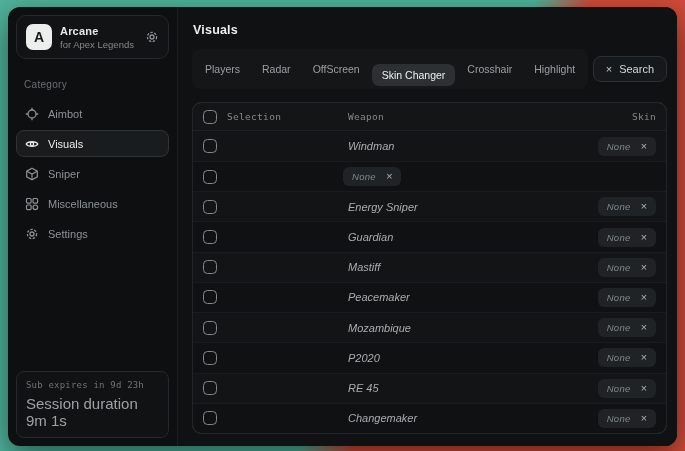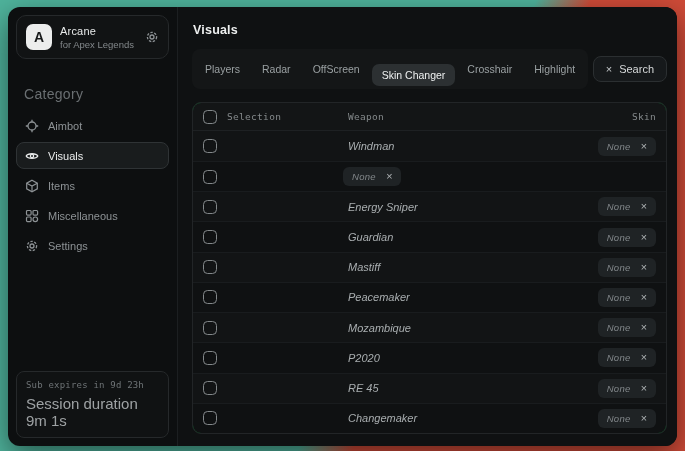--- a/index.html
+++ b/index.html
@@ -24,25 +24,25 @@
   .brand-card {
     border:1px solid #26292b; background:#111314; border-radius:10px;
     display:flex; align-items:center; gap:8px; padding:8px 9px; margin-bottom:12px;
   }
   .brand-logo {
     width:26px; height:26px; border-radius:7px; background:#eceded; color:#17191a;
     font-weight:bold; font-size:14px; display:flex; align-items:center; justify-content:center;
     flex:none;
   }
   .brand-text { flex:1; min-width:0; }
-  .brand-name { color:#e8eaea; font-size:11px; font-weight:normal; letter-spacing:.2px; }
+  .brand-name { color:#e8eaea; font-size:11px; font-weight:bold; letter-spacing:.2px; }
   .brand-sub { color:#84898c; font-size:9.5px; margin-top:2px; white-space:nowrap; }
   .icon { display:inline-flex; align-items:center; justify-content:center; flex:none; }
   .icon svg { display:block; }
-  .cat-label { color:#6a6f72; font-size:14px; margin:15px 0 10px 8px; letter-spacing:.3px; }
+  .cat-label { color:#6a6f72; font-size:10px; margin:8px 0 10px 8px; letter-spacing:.3px; }
   .nav { display:flex; flex-direction:column; gap:3px; }
   .nav-item {
     display:flex; align-items:center; gap:9px; padding:6px 8px; border-radius:8px;
     color:#8d9295; font-size:11px; border:1px solid transparent; cursor:pointer;
     height:27px;
   }
   .nav-item.active {
     background:#191c1d; border-color:#2f3335; color:#e9ebeb;
   }
   .sidebar-footer {
@@ -145,21 +145,21 @@
           </span>
         <span class="nav-label">Visuals</span>
       </div>
         <div class="nav-item">
         <span class="icon nav-icon">
             <svg width="14" height="14" viewBox="0 0 14 14" fill="none" stroke="currentColor" stroke-width="1.2">
               <path d="M7 1.3L12.3 4.2V9.8L7 12.7L1.7 9.8V4.2Z"></path>
               <path d="M1.7 4.2L7 7L12.3 4.2M7 7V12.7"></path>
             </svg>
           </span>
-        <span class="nav-label">Items</span>
+        <span class="nav-label">Sniper</span>
       </div>
         <div class="nav-item">
         <span class="icon nav-icon">
             <svg width="14" height="14" viewBox="0 0 14 14" fill="none" stroke="currentColor" stroke-width="1.2">
               <rect x="1.5" y="1.5" width="4.6" height="4.6" rx="1"></rect>
               <rect x="8" y="1.5" width="4.6" height="4.6" rx="1"></rect>
               <rect x="1.5" y="8" width="4.6" height="4.6" rx="1"></rect>
               <rect x="8" y="8" width="4.6" height="4.6" rx="2.3"></rect>
             </svg>
           </span>

